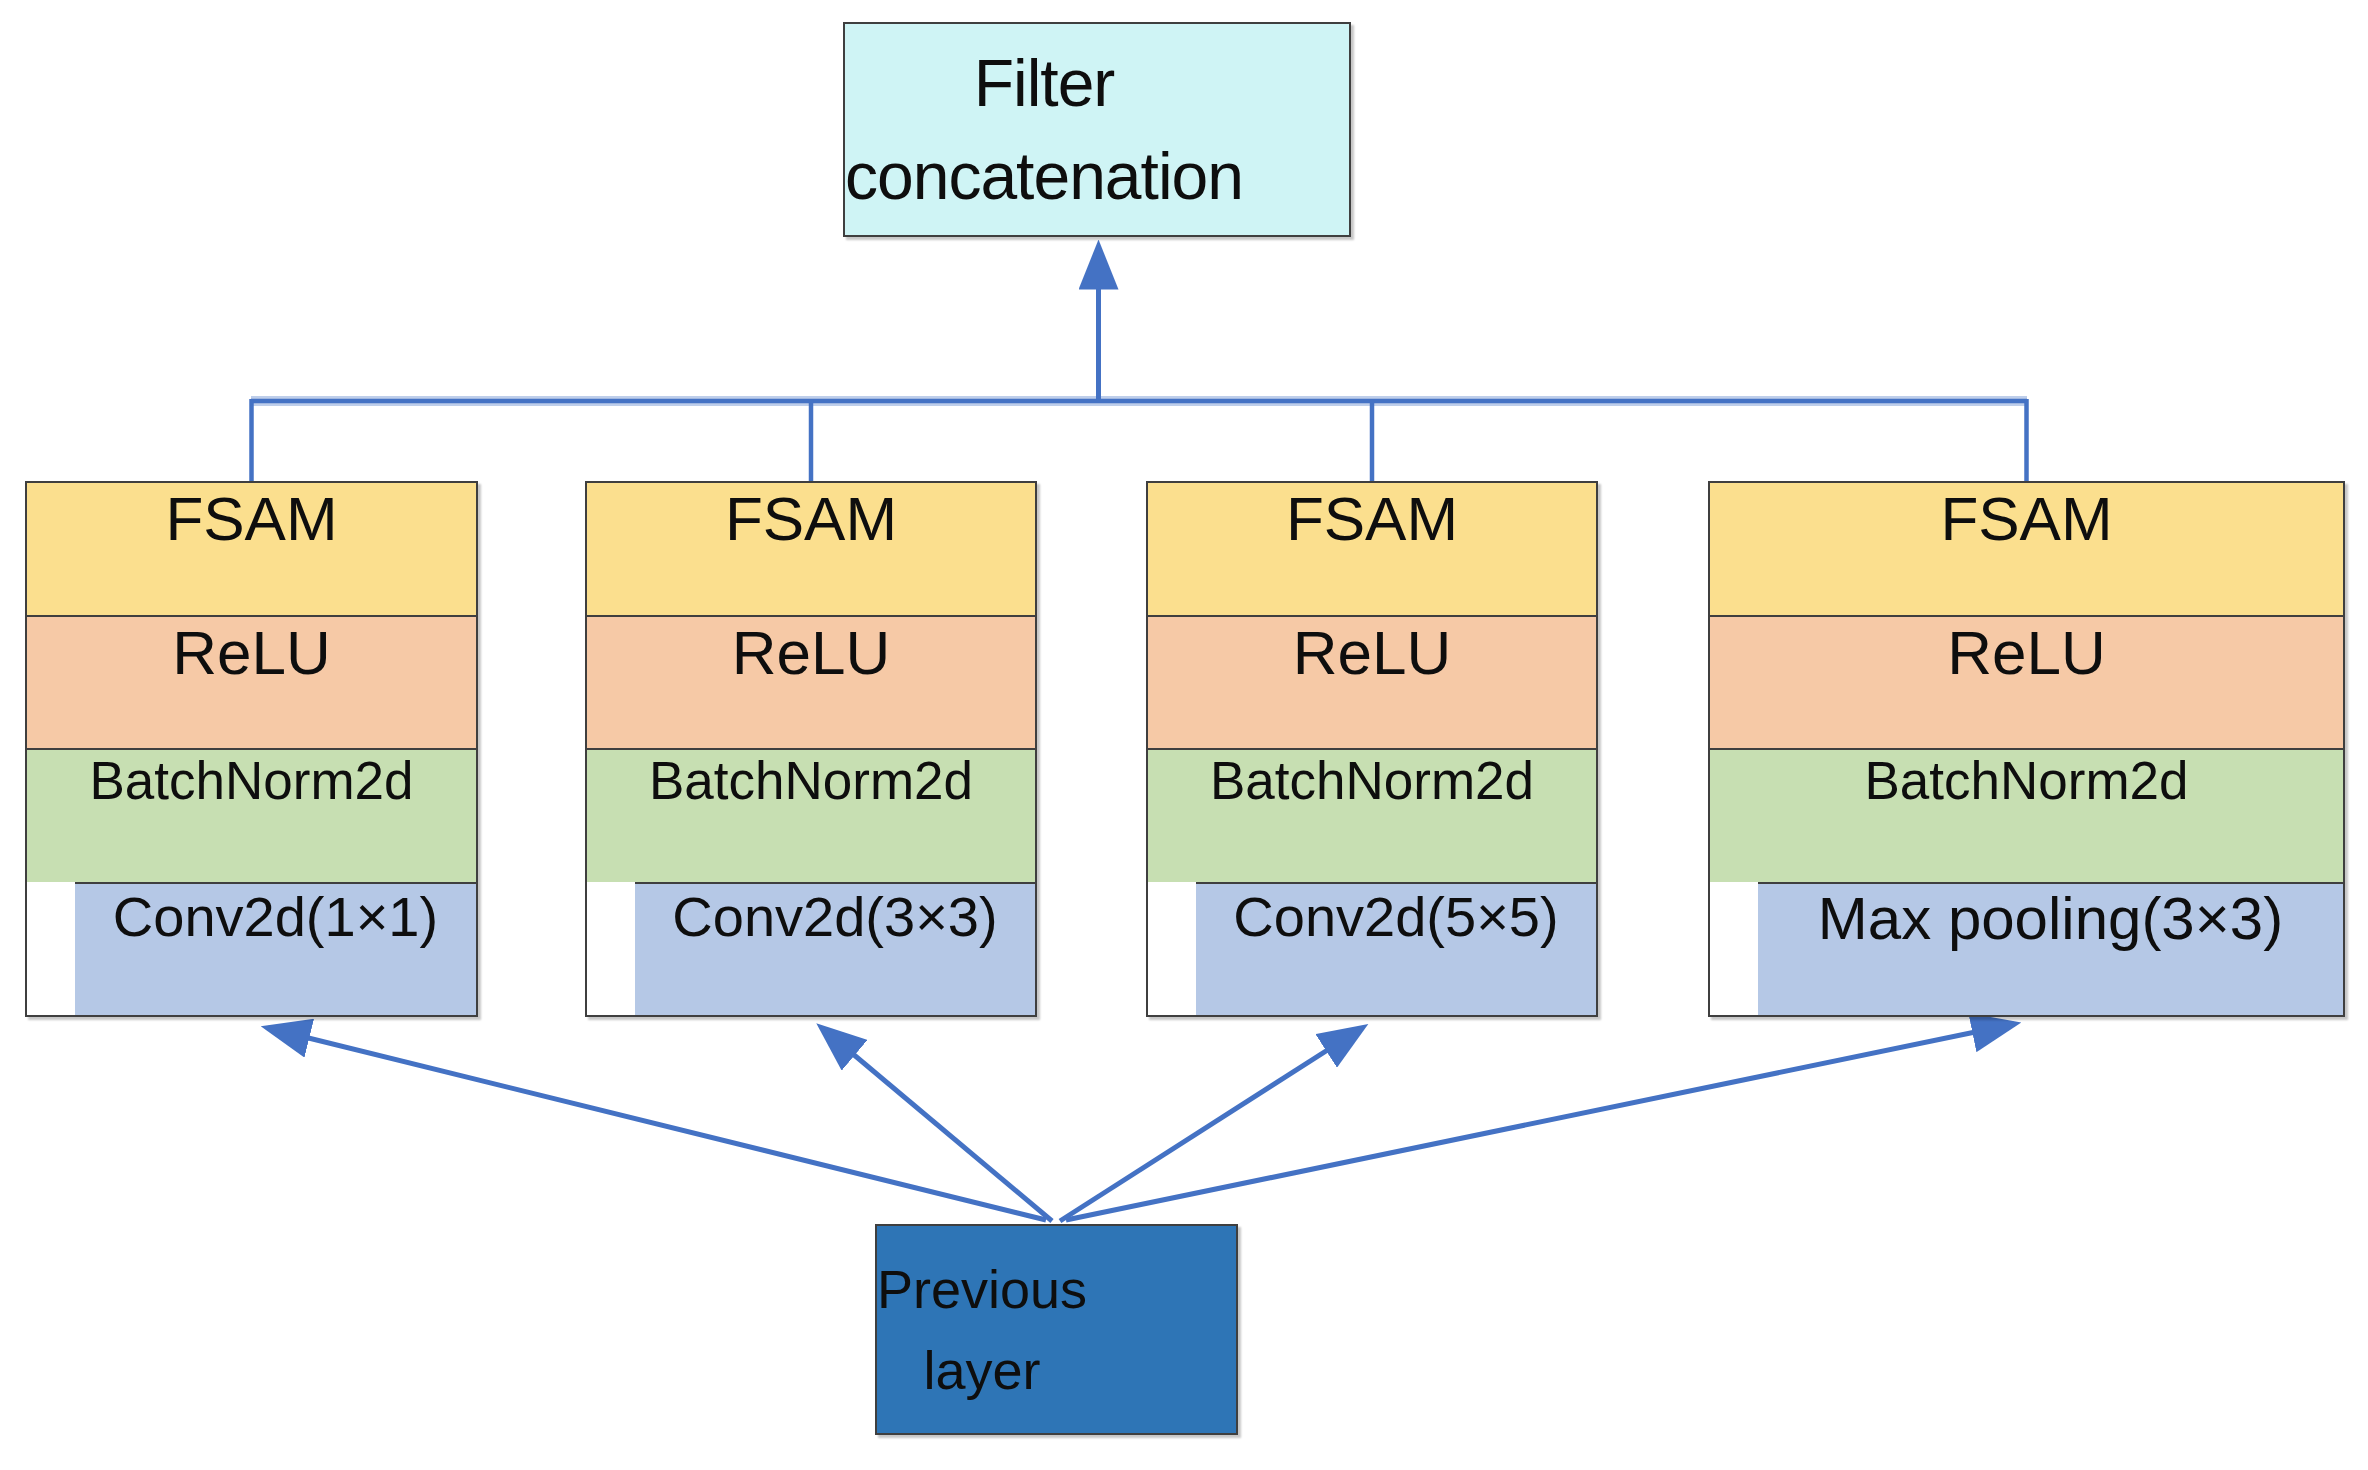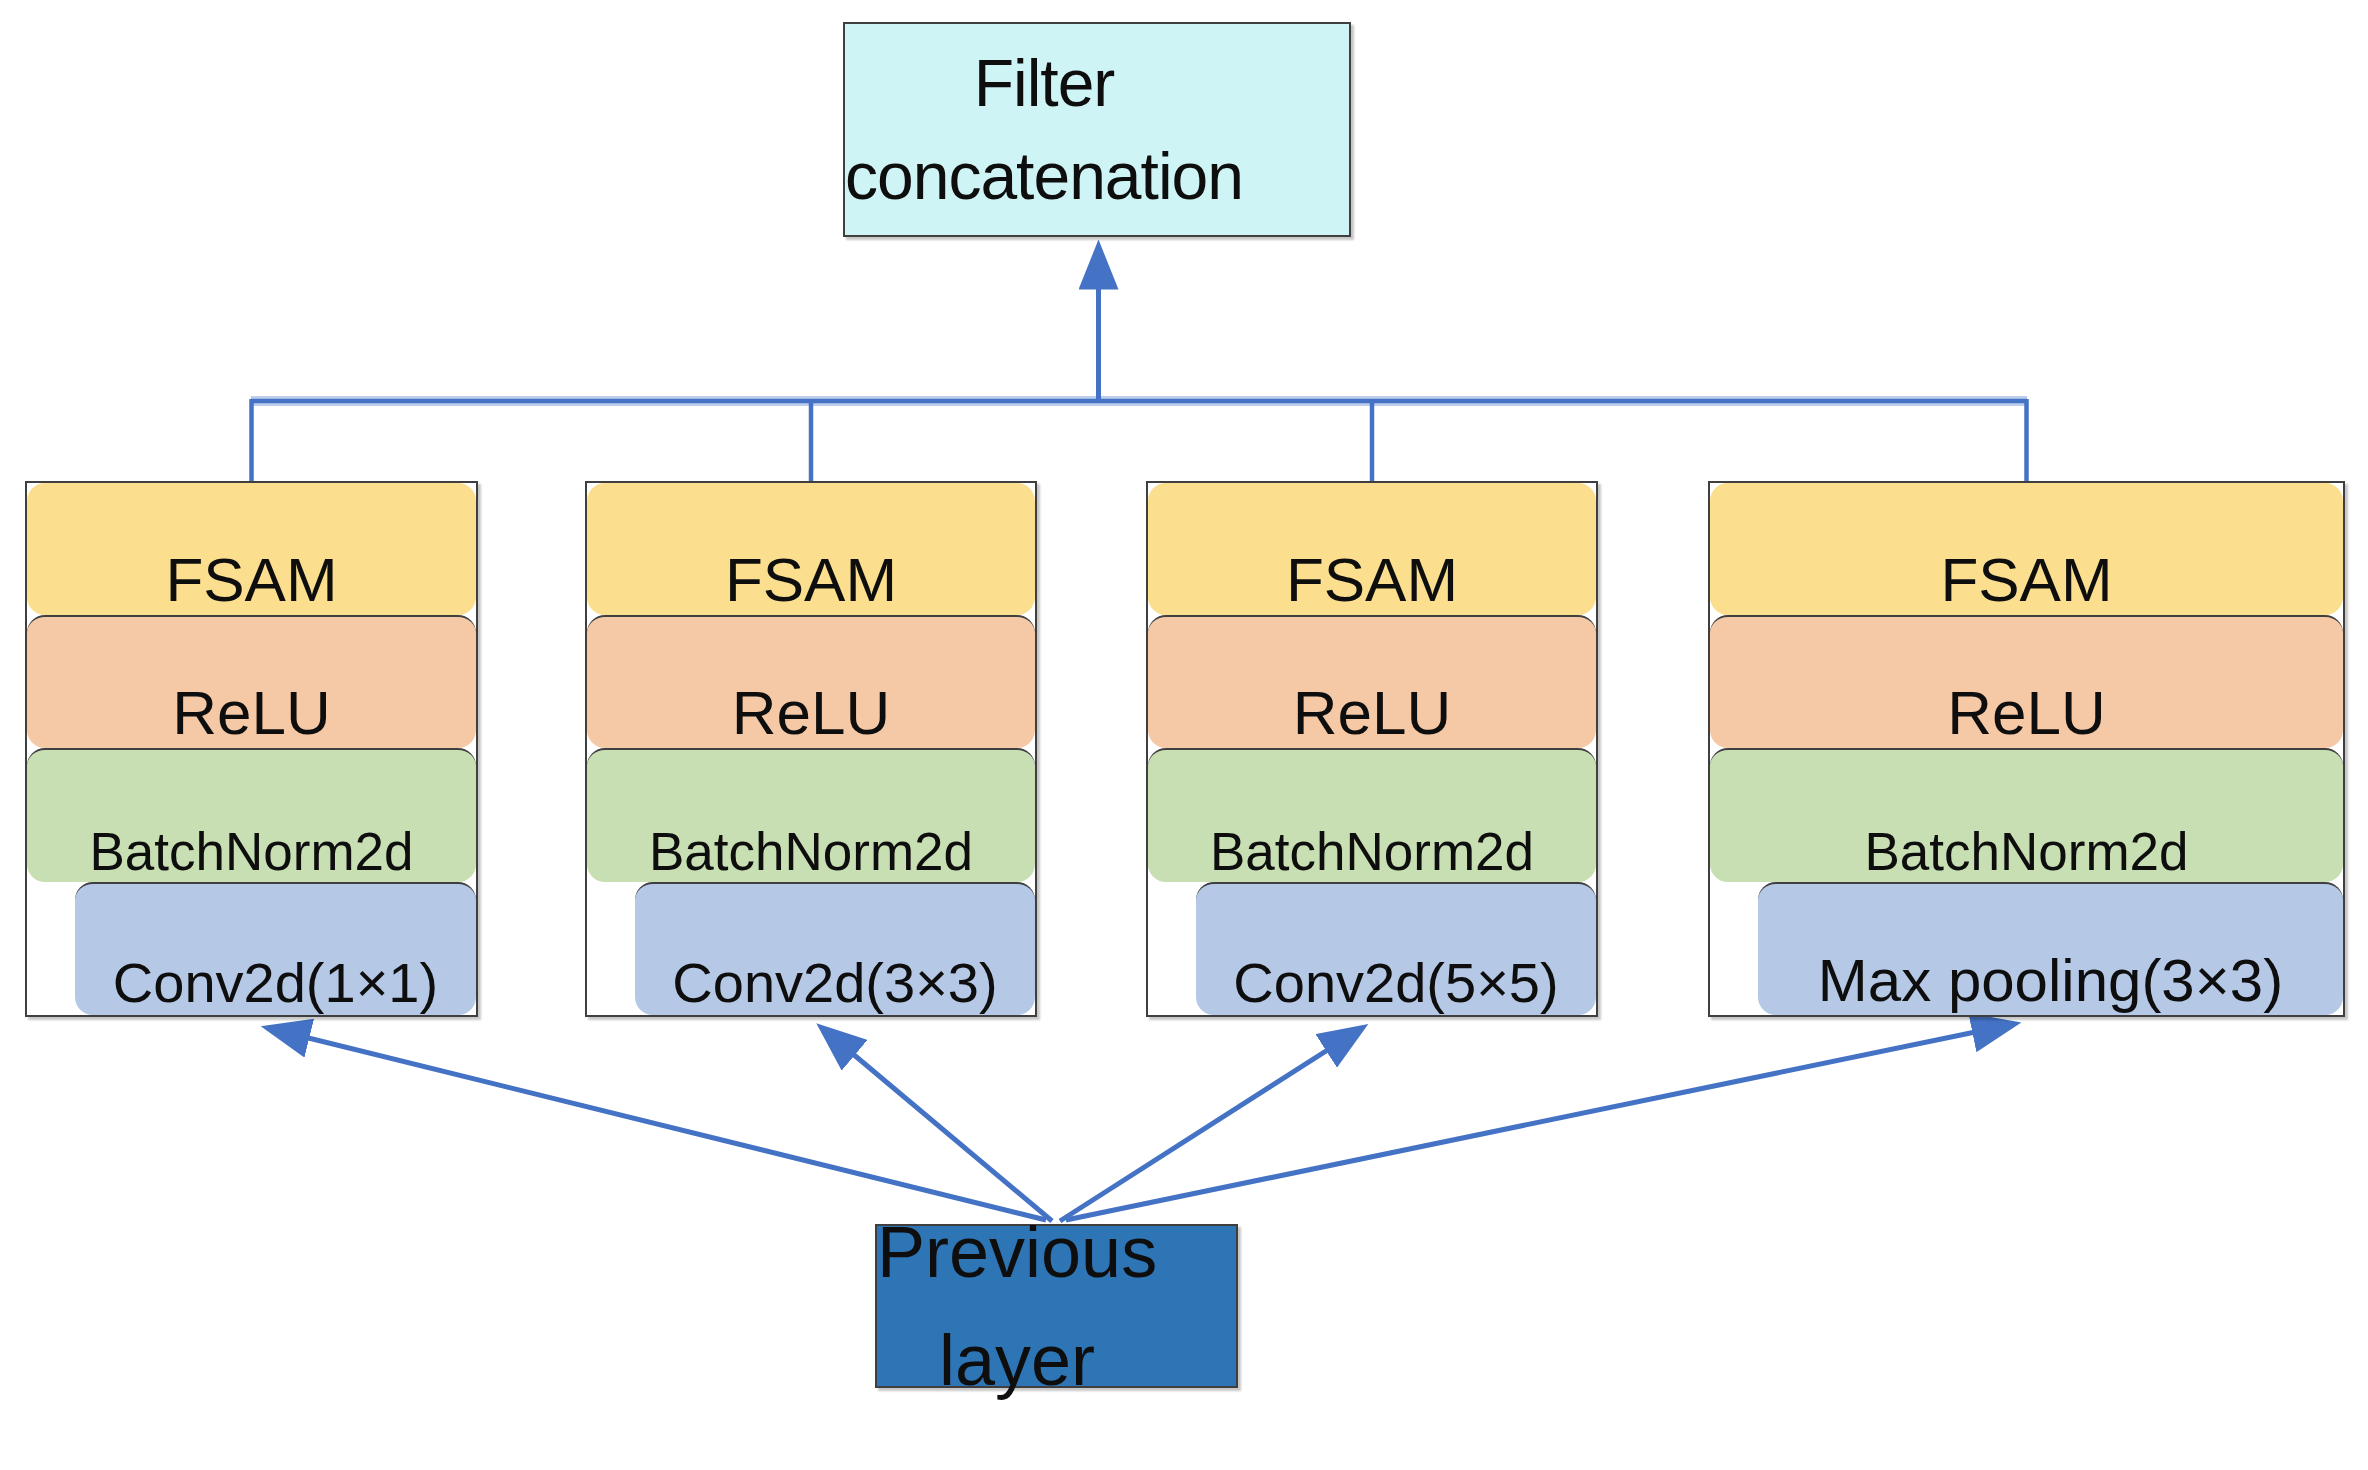--- a/index.html
+++ b/index.html
@@ -35,23 +35,23 @@
     left: 843px; top: 22px;
     width: 508px; height: 215px;
     background: var(--c-concat, #CFF4F5);
     font-size: 66px;
     line-height: 1.4;
     letter-spacing: -1px;
     white-space: pre-line;
   }
   .prev-box {
     left: 875px; top: 1224px;
-    width: 363px; height: 164px;
+    width: 363px; height: 211px;
     background: var(--c-previous, #2E75B6);
-    font-size: 72px;
+    font-size: 54px;
     line-height: 1.5;
     white-space: pre-line;
   }
   .column {
     position: absolute;
     top: 481px;
     height: 536px;
     box-sizing: border-box;
     border: 2px solid var(--c-border, #3f3f3f);
     display: flex;
@@ -59,24 +59,23 @@
     box-shadow: 3px 3px 2px rgba(0,0,0,0.22);
   }
   .col-1 { left: 25px;   width: 453px; }
   .col-2 { left: 585px;  width: 452px; }
   .col-3 { left: 1146px; width: 452px; }
   .col-4 { left: 1708px; width: 637px; }
   .row {
     flex: 1 1 0;
     box-sizing: border-box;
     display: flex;
-    align-items: flex-end;
+    align-items: flex-start;
     justify-content: center;
     text-align: center;
-    border-radius: 18px;
   }
   .row + .row { border-top: 2px solid var(--c-border, #3f3f3f); }
   .r-fsam { background: var(--c-fsam, #FBDF8E); font-size: 62px; }
   .r-relu { background: var(--c-relu, #F6C9A6); font-size: 62px; }
   .r-bn   { background: var(--c-batchnorm, #C7DFB2); }
   .r-op   { background: var(--c-conv, #B5C8E6); margin-left: 48px; }
   .mono-label { font-family: Liberation Sans, sans-serif; font-size: 53px; }
   .r-op .mono-label { font-size: 56px; }
   .sans-label { font-family: "Liberation Sans", sans-serif; font-size: 60px; }
 </style>

